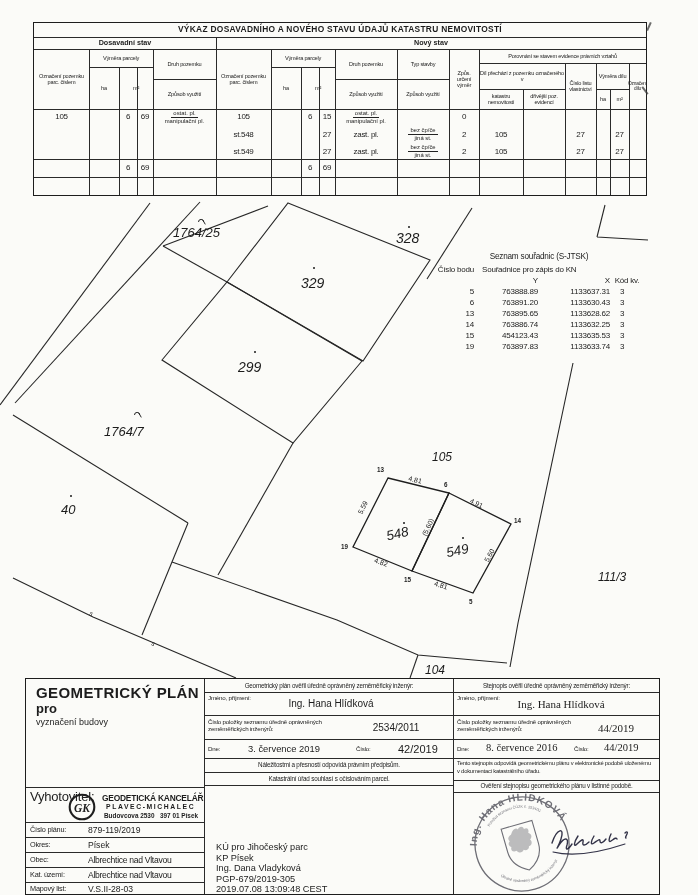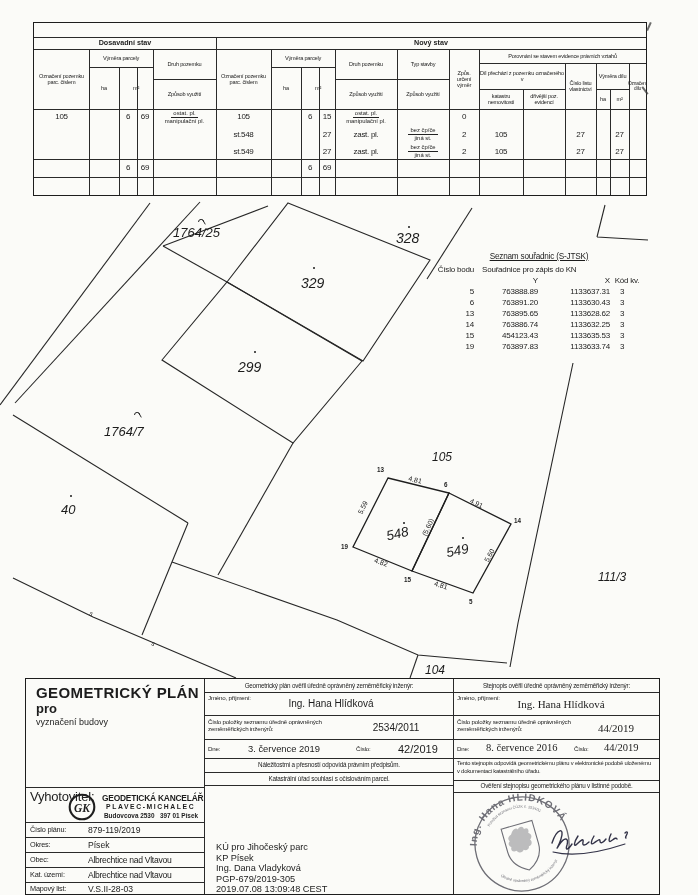--- a/index.html
+++ b/index.html
@@ -27,20 +27,21 @@
   .cx{width:72px;text-align:right;}
   .ck{width:24px;text-align:center;}
   .mark{position:absolute;background:#3c3c3c;opacity:.75;}
 </style>
 </head>
 <body>
 
 <div class="page">
 
   <div class="tbl">
+    <div class="c" style="left:0;top:0;width:612px;height:14px;font-size:8.4px;font-weight:bold;letter-spacing:.3px;">VÝKAZ DOSAVADNÍHO A NOVÉHO STAVU ÚDAJŮ KATASTRU NEMOVITOSTÍ</div>
     <div class="hl" style="left:0;top:14px;width:612px;"></div>
     <div class="c" style="left:0;top:14px;width:182px;height:12px;font-size:7.2px;font-weight:bold;">Dosavadní stav</div>
     <div class="c" style="left:182px;top:14px;width:430px;height:12px;font-size:7.2px;font-weight:bold;">Nový stav</div>
     <div class="hl" style="left:0;top:26px;width:612px;"></div>
 
     <div class="vl" style="left:55px;top:26px;height:146px;"></div>
     <div class="vl" style="left:85px;top:44px;height:128px;"></div>
     <div class="vl" style="left:103px;top:44px;height:128px;"></div>
     <div class="vl" style="left:119px;top:26px;height:146px;"></div>
     <div class="vl" style="left:182px;top:14px;height:158px;width:1.4px;"></div>
@@ -214,21 +215,21 @@
       <text x="404" y="385">15</text>
       <text x="469" y="407">5</text>
     </g>
     <g font-family="Liberation Sans, sans-serif" fill="#2a2a2a" font-size="7" font-style="italic">
       <text x="90" y="419" transform="rotate(28 92 416)">s</text>
       <text x="152" y="449" transform="rotate(28 154 446)">s</text>
     </g>
   </svg>
 
   <div class="coordtbl">
-    <div style="text-align:center;font-size:8.2px;margin-bottom:3px;text-decoration:underline;">Seznam souřadnic (S-JTSK)</div>
+    <div style="text-align:center;font-size:8.2px;margin-bottom:3px;">Seznam souřadnic (S-JTSK)</div>
     <div class="crow">
       <span class="cn">Číslo bodu</span>
       <span style="margin-left:8px;">Souřadnice pro zápis do KN</span>
     </div>
     <div class="crow">
       <span class="cn"></span>
         <span class="cy">Y</span>
       <span class="cx">X</span>
       <span class="ck" style="width:34px;">Kód kv.</span>
     </div>

